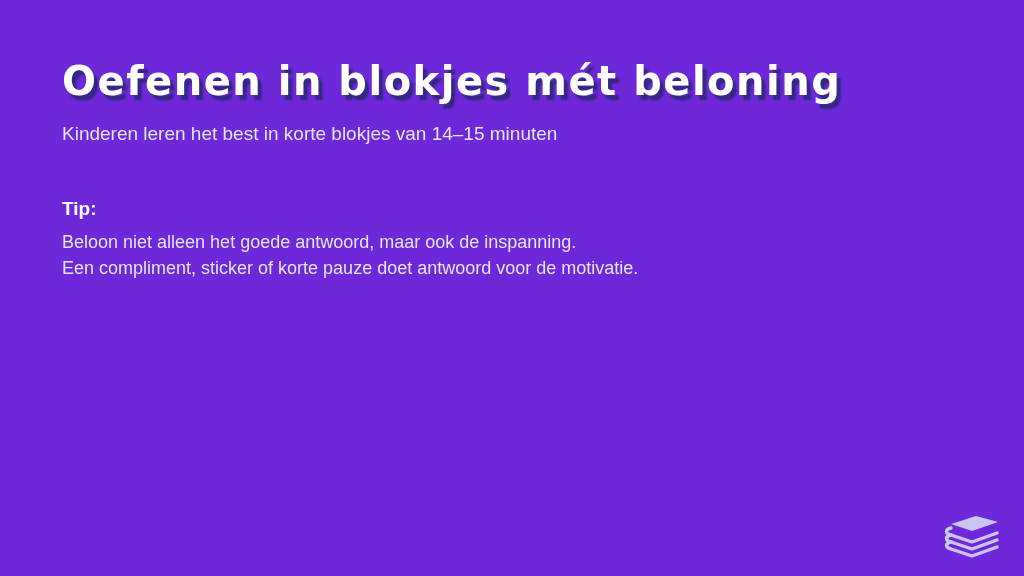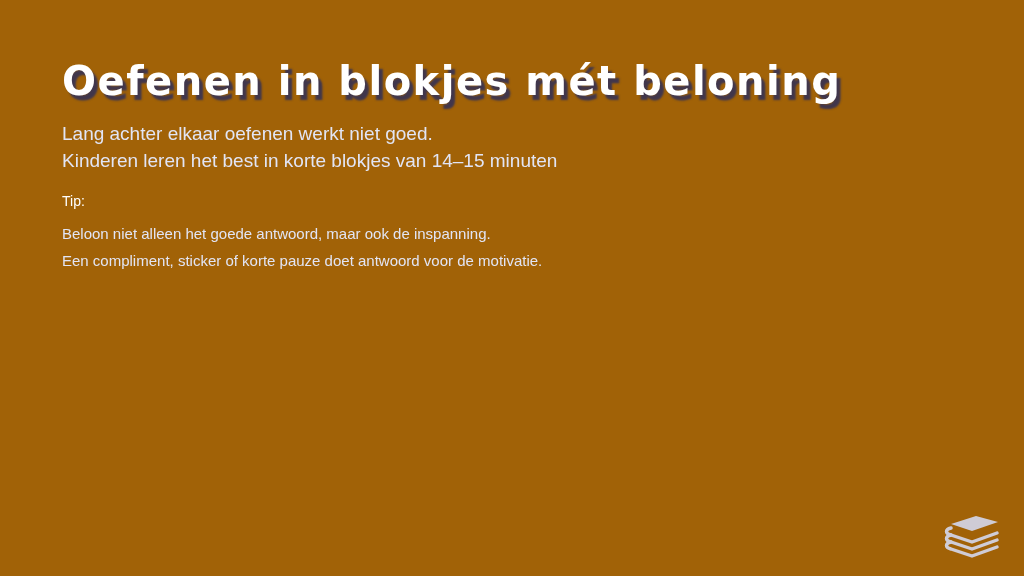--- a/index.html
+++ b/index.html
@@ -3,21 +3,21 @@
 <meta charset="utf-8">
 <style>
   html, body {
     margin: 0;
     padding: 0;
   }
   .slide {
     position: relative;
     width: 1024px;
     height: 576px;
-    background: #a16207;
+    background: #6d28d9;
     overflow: hidden;
     font-family: "Liberation Sans", "DejaVu Sans", sans-serif;
   }
   .content {
     position: absolute;
     left: 62px;
     top: 56px;
     right: 40px;
   }
   .title {
@@ -30,29 +30,29 @@
     color: #FFFFFF;
     text-shadow: 4px 5px 2px rgba(32, 40, 100, 0.75);
   }
   .intro {
     margin-top: 15px;
     font-size: 19px;
     line-height: 26.5px;
     color: #E2E5F5;
   }
   .tip-label {
-    margin-top: 15px;
-    font-size: 14px;
+    margin-top: 49px;
+    font-size: 19px;
     line-height: 24px;
-    font-weight: normal;
+    font-weight: bold;
     color: #FFFFFF;
   }
   .tip-lines {
     margin-top: 8px;
-    font-size: 15px;
+    font-size: 18px;
     line-height: 26.5px;
     color: #E2E5F5;
   }
   .line {
     white-space: nowrap;
   }
   .corner-icon {
     position: absolute;
     right: 22px;
     bottom: 13px;
@@ -62,21 +62,20 @@
   }
 </style>
 </head>
 <body>
 
 <div class="slide">
   <div class="content">
     <h1 class="title">Oefenen in blokjes mét beloning</h1>
 
     <div class="intro">
-      <div class="line">Lang achter elkaar oefenen werkt niet goed.</div>
       <div class="line">Kinderen leren het best in korte blokjes van 14–15 minuten</div>
     </div>
 
     <div class="tip-label">Tip:</div>
 
     <div class="tip-lines">
       <div class="line">Beloon niet alleen het goede antwoord, maar ook de inspanning.</div>
       <div class="line">Een compliment, sticker of korte pauze doet antwoord voor de motivatie.</div>
     </div>
   </div>

